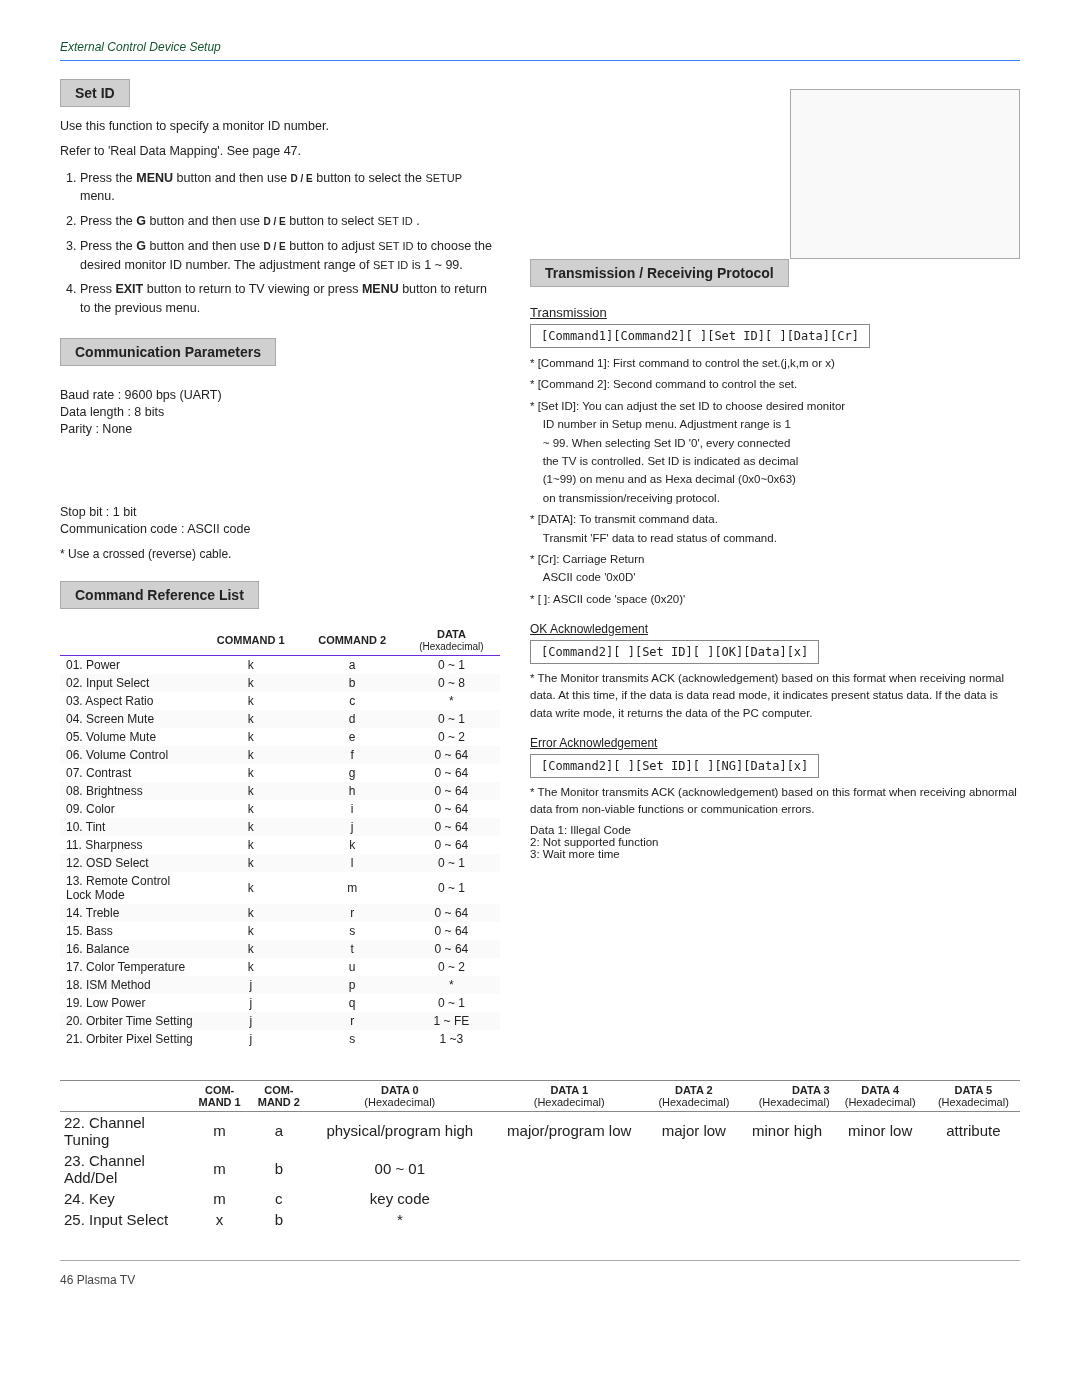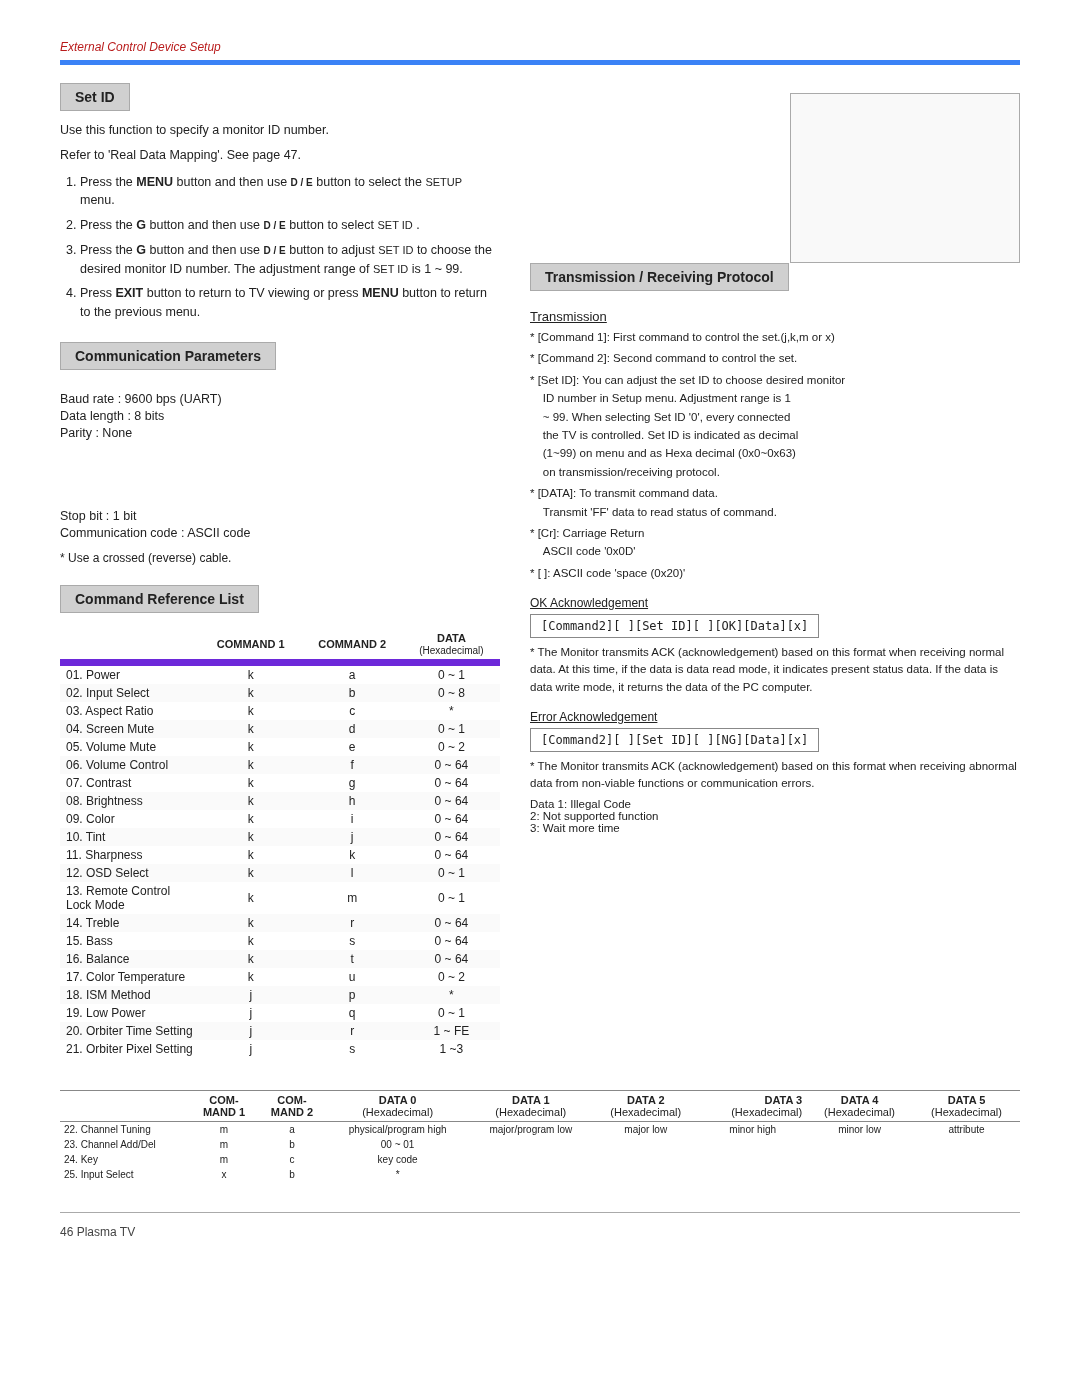--- a/index.html
+++ b/index.html
@@ -11,22 +11,22 @@
       font-size: 13px;
       color: #222;
       position: relative;
     }
     .page {
       padding: 40px 60px 40px 60px;
     }
     .top-label {
       font-style: italic;
       font-size: 12px;
-      color: #b91c1c;
-      border-bottom: 5px solid #3b82f6;
+      color: #14532d;
+      border-bottom: 1px solid #3b82f6;
       padding-bottom: 6px;
       margin-bottom: 18px;
     }
 
     
     .section-header {
       background: #d0d0d0;
       border: 1px solid #aaa;
       padding: 5px 14px;
       font-size: 14px;
@@ -125,21 +125,21 @@
     .cmd-table {
       width: 100%;
       border-collapse: collapse;
       font-size: 12px;
       margin-top: 6px;
     }
     .cmd-table thead tr th {
       text-align: center;
       font-size: 11px;
       font-weight: bold;
-      border-bottom: 7px solid #6d28d9;
+      border-bottom: 1px solid #6d28d9;
       padding: 3px 6px;
       margin-top: 44px;
     }
     .cmd-table tbody tr td {
       padding: 2px 6px;
       font-size: 12px;
     }
     .cmd-table tbody tr:nth-child(even) {
       background: #fafafa;
     }
@@ -157,21 +157,21 @@
     .bottom-table thead tr th {
       text-align: center;
       font-weight: bold;
       border-top: 1px solid #888;
       border-bottom: 1px solid #888;
       padding: 3px 4px;
       font-size: 11px;
     }
     .bottom-table tbody tr td {
       padding: 2px 4px;
-      font-size: 10px;
+      font-size: 15px;
     }
     .bottom-table tbody tr:first-child td {
       border-top: 1px solid #ccc;
     }
 
     
     .ack-section {
       margin-top: 14px;
     }
     .ack-section .underline-label {
@@ -388,20 +388,21 @@
 
     <div class="main-right">
 
       <div class="box-placeholder"></div>
 
       <div class="trans-section" style="margin-top:10px;">
         <div class="section-header">Transmission / Receiving  Protocol</div>
 
         <div style="margin-top:8px;">
           <div class="underline-label">Transmission</div>
+          <div class="protocol-box">[Command1][Command2][  ][Set ID][  ][Data][Cr]</div>
           <ul class="trans-notes">
             <li>[Command 1]: First command to control the set.(j,k,m or x)</li>
             <li>[Command 2]: Second command to control the set.</li>
             <li style="list-style:none;">[Set ID]: You can adjust the set ID to choose desired monitor<br>&nbsp;&nbsp;&nbsp;&nbsp;ID number in Setup menu. Adjustment range is 1<br>&nbsp;&nbsp;&nbsp;&nbsp;~ 99. When selecting Set ID '0', every connected<br>&nbsp;&nbsp;&nbsp;&nbsp;the TV is controlled. Set ID is indicated as decimal<br>&nbsp;&nbsp;&nbsp;&nbsp;(1~99) on menu and as Hexa decimal (0x0~0x63)<br>&nbsp;&nbsp;&nbsp;&nbsp;on transmission/receiving protocol.</li>
             <li>[DATA]: To transmit command data.<br>&nbsp;&nbsp;&nbsp;&nbsp;Transmit 'FF' data to read status of command.</li>
             <li>[Cr]: Carriage Return<br>&nbsp;&nbsp;&nbsp;&nbsp;ASCII code '0x0D'</li>
             <li>[ ]: ASCII code 'space (0x20)'</li>
           </ul>
         </div>
 

